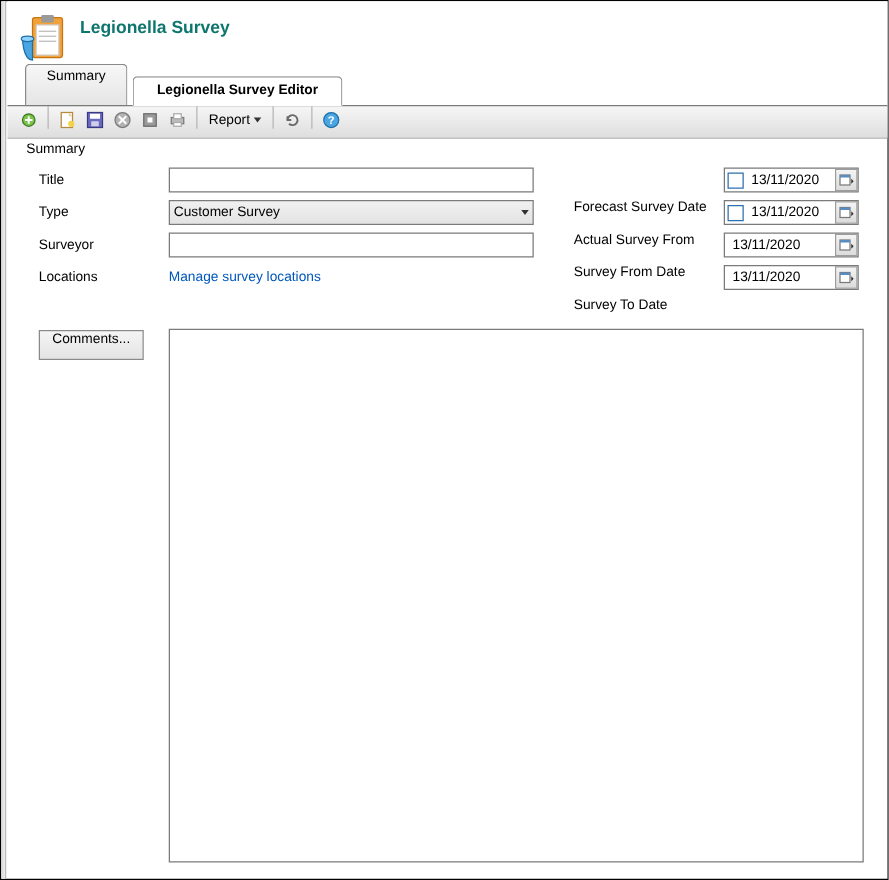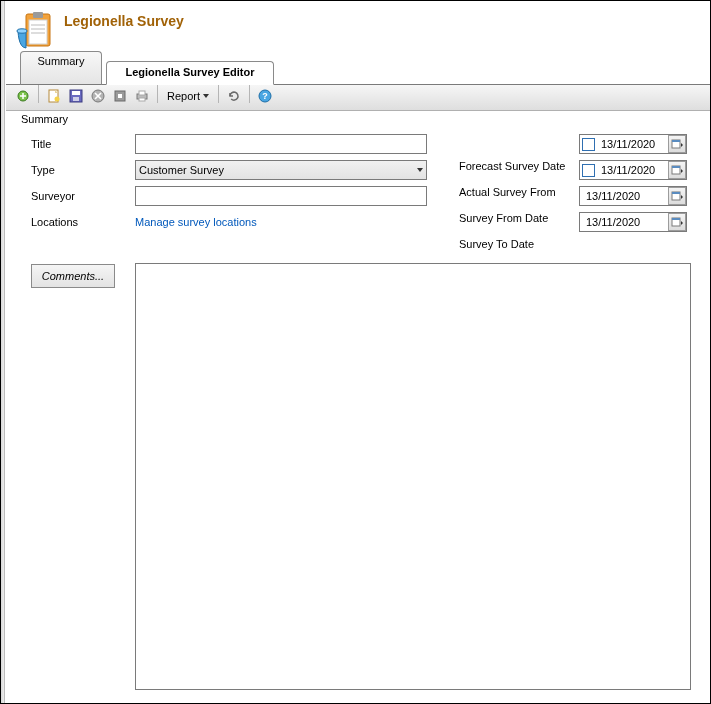--- a/index.html
+++ b/index.html
@@ -34,21 +34,21 @@
     padding-left: 6px;
     border-bottom: 0;
   }
   .header-icon {
     width: 44px; height: 44px;
     display: flex; align-items: center; justify-content: center;
   }
   .header-title {
     font-size: 14px;
     font-weight: bold;
-    color: #a16207;
+    color: #0f766e;
     margin-top: -18px;
   }
   .tabstrip {
     margin-left: 5px;
     height: 26px;
     position: relative;
     background: #fff;
   }
   .tabstrip-underline {
     position: absolute;
@@ -203,21 +203,21 @@
     display: flex; align-items: center; justify-content: center;
     cursor: pointer;
   }
   .date-dd svg { display:block; }
   .btn {
     width: 84px; height: 24px;
     border: 1px solid #8a8a8a;
     background: linear-gradient(#f5f5f5, #e3e3e3);
     font-size: 11px;
     cursor: pointer;
-    display: flex; align-items: center; justify-content: center; font-style: italic;
+    display: flex; align-items: flex-start; justify-content: center;
   }
   .textarea {
     position: absolute;
     top: 150px; left: 124px; right: 18px; bottom: 12px;
     border: 1px solid #7a7a7a;
     background: #fff;
   }
   .comments-btn-wrap {
     position: absolute;
     top: 151px; left: 20px;

